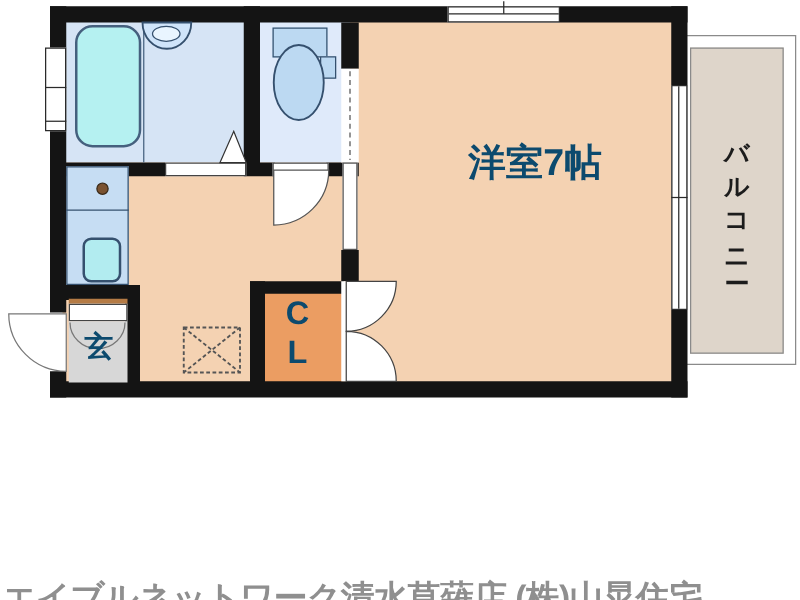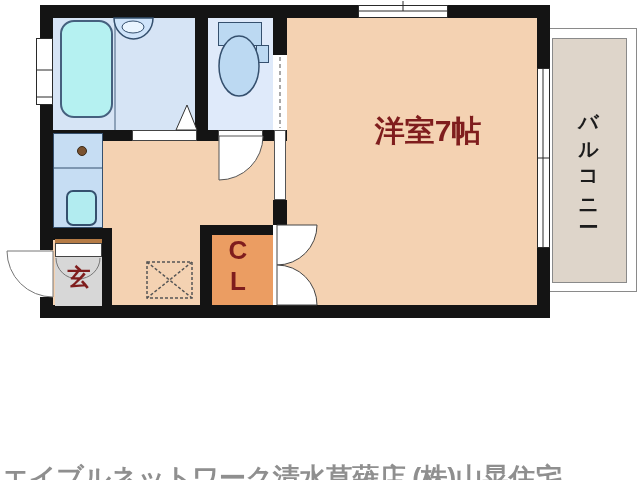--- a/index.html
+++ b/index.html
@@ -19,21 +19,21 @@
   .doorway{background:#ffffff;border:1px solid #444;}
   .track{background:#ffffff;}
   .leaf{background:#ffffff;border:1px solid #555;}
   .counter{background:#c6ddf3;border:1px solid #35506e;}
   .sink{background:#b2ecf0;border:2px solid #35506e;border-radius:7px;}
   .tub{background:#b5f1f1;border:2px solid #45607e;border-radius:14px;}
   .tank{background:#bcd9f2;border:1px solid #35506e;}
   .sidebox{background:#bcd9f2;border:1px solid #35506e;}
   .step{background:#b57b45;}
   
-  .room-label{color:#7f1d1d;font-weight:bold;text-align:center;}
+  .room-label{color:#0c4a6e;font-weight:bold;text-align:center;}
   .lbl-yoshitsu{font-size:30px;line-height:38px;}
   .lbl-kitchen{font-size:27px;line-height:34px;}
   .lbl-cl{font-size:26px;line-height:1.2;display:flex;flex-direction:column;align-items:center;justify-content:center;white-space:pre-line;}
   .lbl-genkan{font-size:23px;line-height:28px;}
   .lbl-balcony{writing-mode:vertical-rl;text-orientation:upright;font-size:20px;letter-spacing:6px;font-weight:600;color:#1c1c1c;
                display:flex;align-items:center;justify-content:center;height:100%;width:100%;}
   .caption{font-size:27px;font-weight:bold;color:#8f8f8f;white-space:nowrap;letter-spacing:-0.5px;}
   svg{display:block;}
 </style>
 </head>

